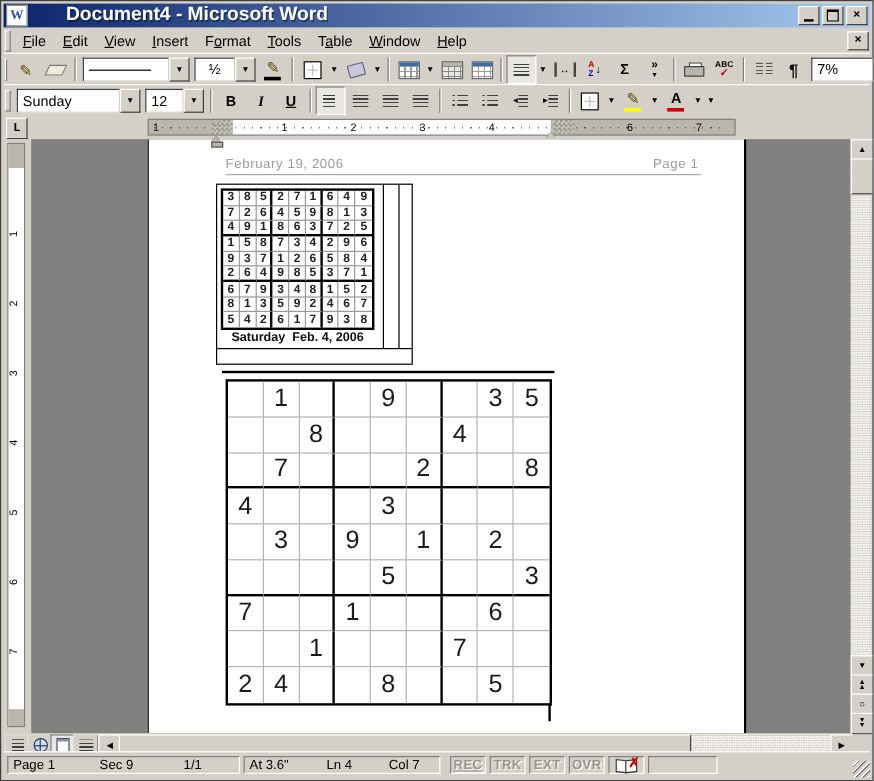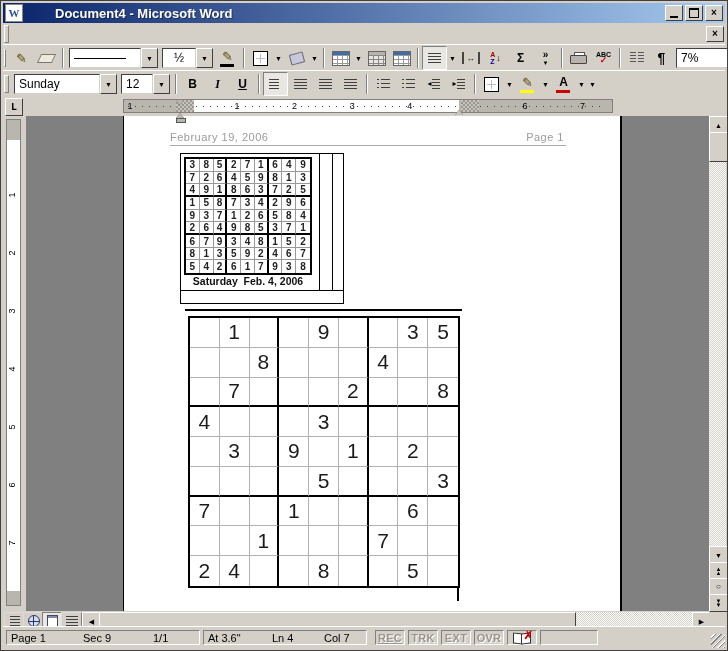--- a/index.html
+++ b/index.html
@@ -7,21 +7,21 @@
        font-family:"Liberation Sans",sans-serif;overflow:hidden;
        border:1px solid #404040;box-sizing:border-box;}
   
   .raised{border:1px solid;border-color:#fff #404040 #404040 #fff;background:#d4d0c8;}
   .raised2{border:1px solid;border-color:#dcdcdc #808080 #808080 #dcdcdc;background:#d4d0c8;}
   .sunken{border:1px solid;border-color:#808080 #fff #fff #808080;}
   .field{border:1px solid;border-color:#404040 #d4d0c8 #d4d0c8 #404040;background:#fff;}
   
   #titlebar{position:absolute;left:2px;top:2px;right:2px;height:20px;
     background:linear-gradient(to right,#0a246a,#a6caf0);display:flex;align-items:center;padding:0 2px;}
-  #title-text{color:#fff;font-weight:bold;font-size:13px;margin-left:4px;flex:1;
+  #title-text{color:#fff;font-weight:bold;font-size:16px;margin-left:4px;flex:1;
     text-shadow:1px 1px 0 rgba(0,0,0,.4);white-space:nowrap;overflow:hidden;padding-left:28px;}
   .winbtn{width:16px;height:14px;margin-left:2px;display:flex;align-items:center;justify-content:center;
     font-size:10px;font-weight:bold;color:#000;line-height:1;}
   .glyph-min{width:8px;height:2px;background:#000;margin-top:7px;}
   .glyph-max{width:8px;height:7px;border:1px solid #000;border-top-width:2px;}
   .wicon{width:16px;height:16px;background:#fff;border:1px solid #888;display:flex;align-items:center;justify-content:center;
     font-size:11px;font-weight:bold;color:#2a5699;font-family:"Liberation Serif",serif;}
   
   #menubar{position:absolute;left:2px;top:22px;right:2px;height:21px;display:flex;align-items:center;background:#d4d0c8;}
   .handle{width:3px;height:16px;margin:0 3px 0 1px;border:1px solid;border-color:#fff #808080 #808080 #fff;}
@@ -103,21 +103,21 @@
   .im-pent{width:0;height:0;border:4px solid transparent;border-bottom:5px solid #c9c6be;filter:drop-shadow(0 0 0.5px #333);}
   
   #vruler-col{position:absolute;left:2px;top:115px;width:23px;height:495px;background:#d4d0c8;}
   #vruler{position:absolute;left:3px;top:3px;width:15px;height:487px;background:#fff;border:1px solid #808080;box-sizing:border-box;}
   #vruler .vmargin{position:absolute;left:0;top:0;width:100%;height:20px;background:#b9b6ae;}
   #vruler .vmargin.bot{top:auto;bottom:0;height:14px;}
   .vno{position:absolute;left:2px;font-size:9px;transform:rotate(-90deg);}
   #doc-gray{position:absolute;left:25px;top:115px;width:683px;height:495px;background:#808080;overflow:hidden;}
   #page{position:absolute;left:97px;top:0;width:496px;height:495px;background:#fff;
     border-left:1px solid #000;border-right:2px solid #000;box-sizing:content-box;overflow:hidden;}
-  #page-header{position:absolute;left:46px;top:11px;width:396px;height:18px;border-bottom:1px solid #aaa;
+  #page-header{position:absolute;left:64px;top:11px;width:396px;height:18px;border-bottom:1px solid #aaa;
     color:#9b9b9b;font-size:11px;}
   #page-header .hl{position:absolute;left:0;bottom:2px;letter-spacing:.5px;}
   #page-header .hr{position:absolute;right:2px;bottom:2px;letter-spacing:.5px;}
   
   #puz1{position:absolute;left:56px;top:37px;width:162px;height:149px;border:1px solid #000;}
   #puz1 .vline{position:absolute;top:0;height:136px;width:1px;background:#000;}
   #puz1 .hline{position:absolute;left:0;top:136px;width:100%;height:1px;background:#000;}
   #sgrid{position:absolute;left:3px;top:3px;width:128px;height:118px;border:2px solid #000;box-sizing:border-box;
     display:grid;grid-template-columns:repeat(9,1fr);grid-template-rows:repeat(9,1fr);background:#fff;}
   .scell{border-right:1px solid #999;border-bottom:1px solid #999;display:flex;align-items:center;justify-content:center;
@@ -183,20 +183,31 @@
     <div class="winbtn raised">
         <div class="glyph-max"></div>
       </div>
     <div class="winbtn raised">
         <span>×</span>
       </div>
   </div>
 
   <div id="menubar">
     <div class="handle"></div>
+    <div id="menu-items" style="display:flex;">
+        <div class="menu-item"><u>F</u>ile</div>
+        <div class="menu-item"><u>E</u>dit</div>
+        <div class="menu-item"><u>V</u>iew</div>
+        <div class="menu-item"><u>I</u>nsert</div>
+        <div class="menu-item">F<u>o</u>rmat</div>
+        <div class="menu-item"><u>T</u>ools</div>
+        <div class="menu-item">T<u>a</u>ble</div>
+        <div class="menu-item"><u>W</u>indow</div>
+        <div class="menu-item"><u>H</u>elp</div>
+      </div>
     <div id="menu-close" class="winbtn raised">
         <span>×</span>
       </div>
   </div>
 
   <div id="toolbar1" class="toolbar">
     <div class="handle"></div>
     <div class="tbtn">
         <span class="pencil">✎</span>
       </div>

